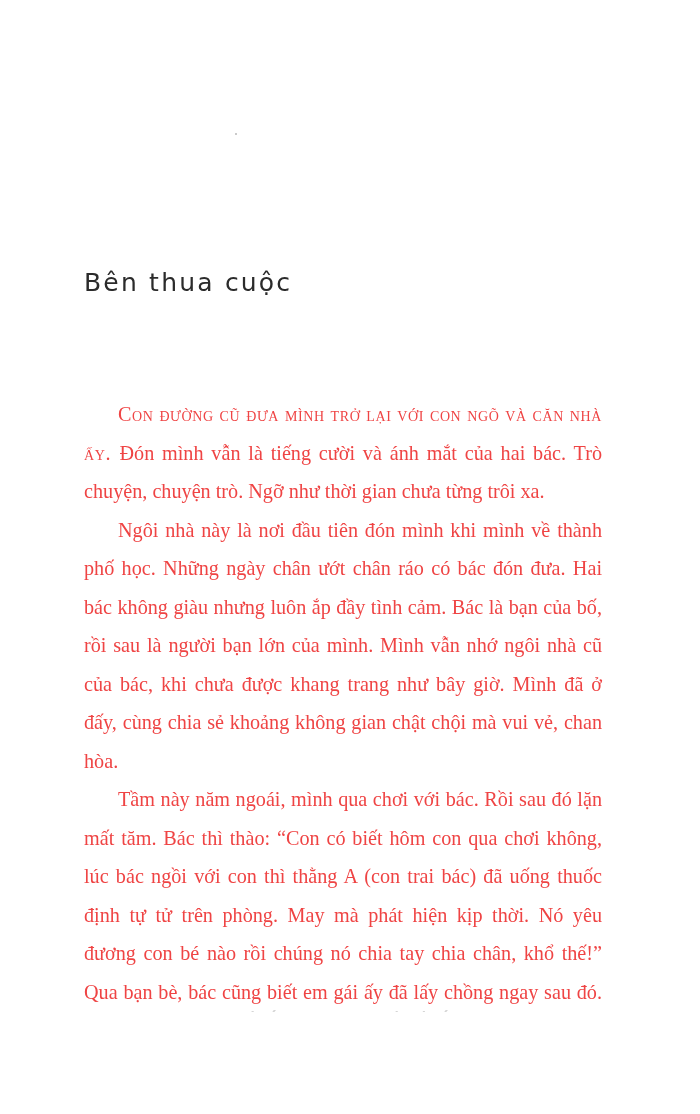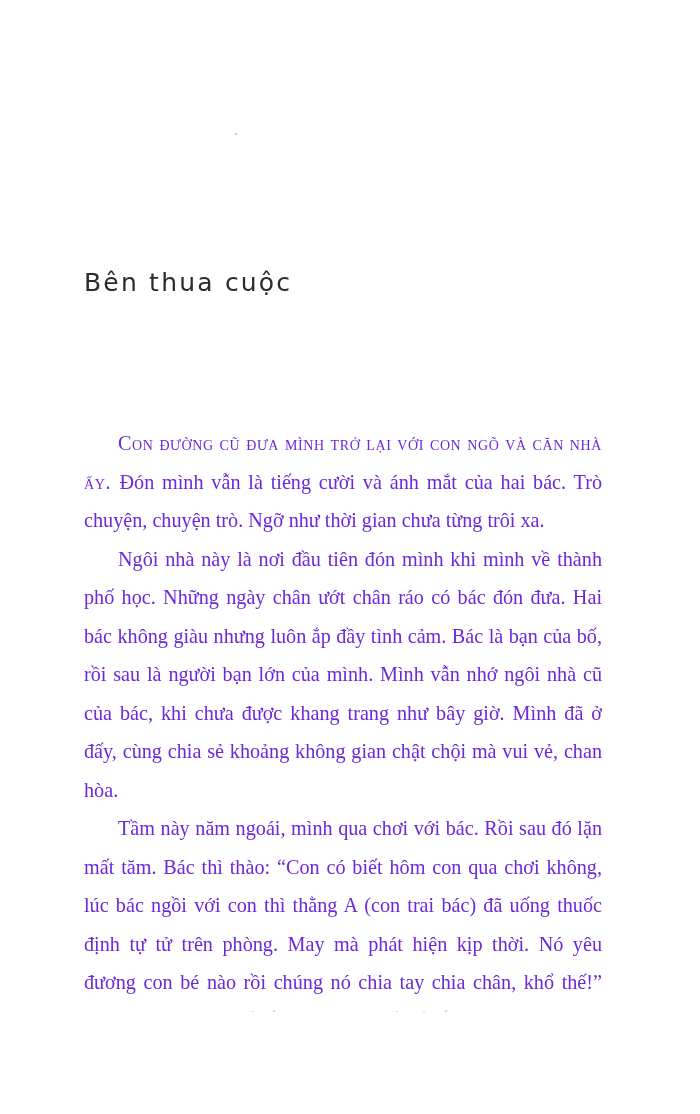--- a/index.html
+++ b/index.html
@@ -34,26 +34,26 @@
     font-family: "DejaVu Sans", sans-serif;
     font-size: 25px;
     font-weight: 400;
     letter-spacing: 2.2px;
     color: #2b2b2b;
     white-space: nowrap;
   }
   .body-text {
     position: absolute;
     left: 84px;
-    top: 424px;
+    top: 395px;
     width: 518px;
     font-family: "Liberation Serif", serif;
     font-size: 20.2px;
     line-height: 38.5px;
-    color: #6d28d9;
+    color: #ef4444;
     text-align: justify;
     text-justify: inter-word;
   }
   .body-text p {
     margin: 0;
     text-indent: 34px;
   }
   .body-text p.first-para {
     text-indent: 34px;
   }

